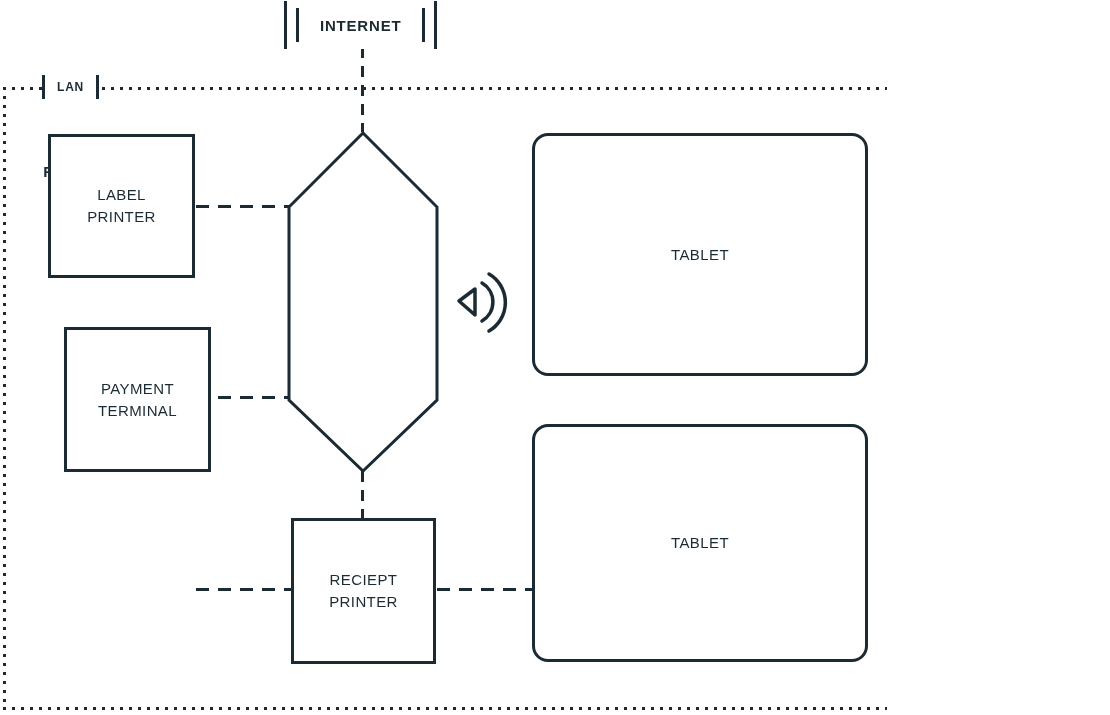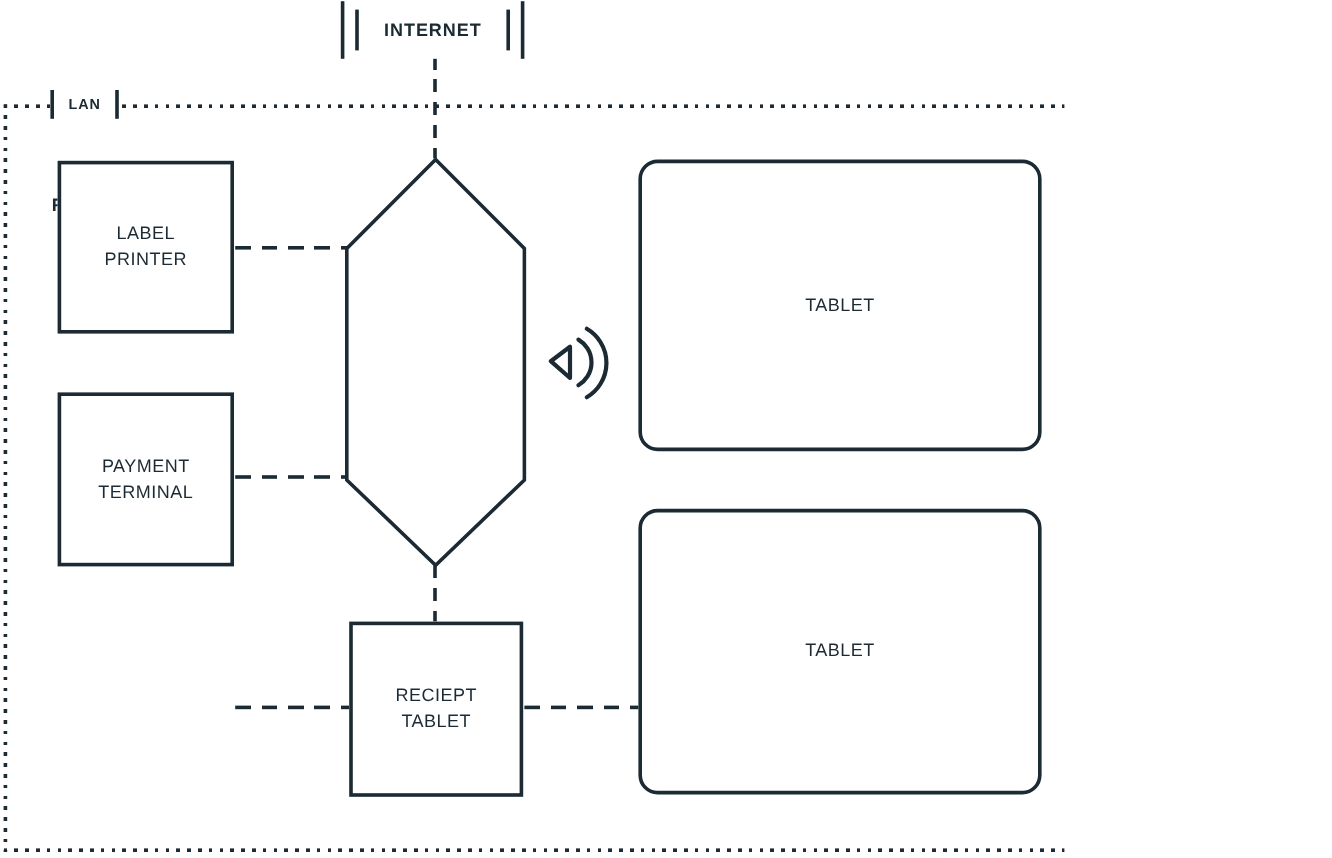--- a/index.html
+++ b/index.html
@@ -80,35 +80,35 @@
   <div id="lan-label" class="bar-label">
     <span class="vbar"></span>
     <span class="txt">LAN</span>
     <span class="vbar"></span>
   </div>
 
   <div class="node" style="left:48px;top:134px;width:147px;height:144px;">
     <span>LABEL
 PRINTER</span>
   </div>
-  <div class="node" style="left:48px;top:327px;width:147px;height:145px;">
+  <div class="node" style="left:64px;top:327px;width:147px;height:145px;">
     <span>PAYMENT
 TERMINAL</span>
   </div>
 
   <svg class="abs" style="left:287px;top:131px;" width="152" height="342" viewBox="0 0 152 342">
     <polygon points="76,2 150,76 150,269 76,340 2,269 2,76" fill="white" stroke="currentColor" stroke-width="3" stroke-linejoin="miter"></polygon>
   </svg>
   <div id="router-label">
     <span>ROUTER</span>
   </div>
 
   <div class="node" style="left:291px;top:518px;width:145px;height:146px;">
     <span>RECIEPT
-TABLET</span>
+PRINTER</span>
   </div>
 
   <svg class="abs" style="left:455px;top:271px;" width="56" height="68" viewBox="0 0 56 68">
     <path d="M 4 30 L 20 18 L 20 44 Z" fill="white" stroke="currentColor" stroke-width="3.5" stroke-linejoin="round"></path>
     <path d="M 27 12 A 22 22 0 0 1 27 50" fill="none" stroke="currentColor" stroke-width="3.5" stroke-linecap="round"></path>
     <path d="M 34 3 A 33 33 0 0 1 34 60" fill="none" stroke="currentColor" stroke-width="3.5" stroke-linecap="round"></path>
   </svg>
 
   <div class="node rounded" style="left:532px;top:133px;width:336px;height:243px;">
     <span>TABLET</span>

